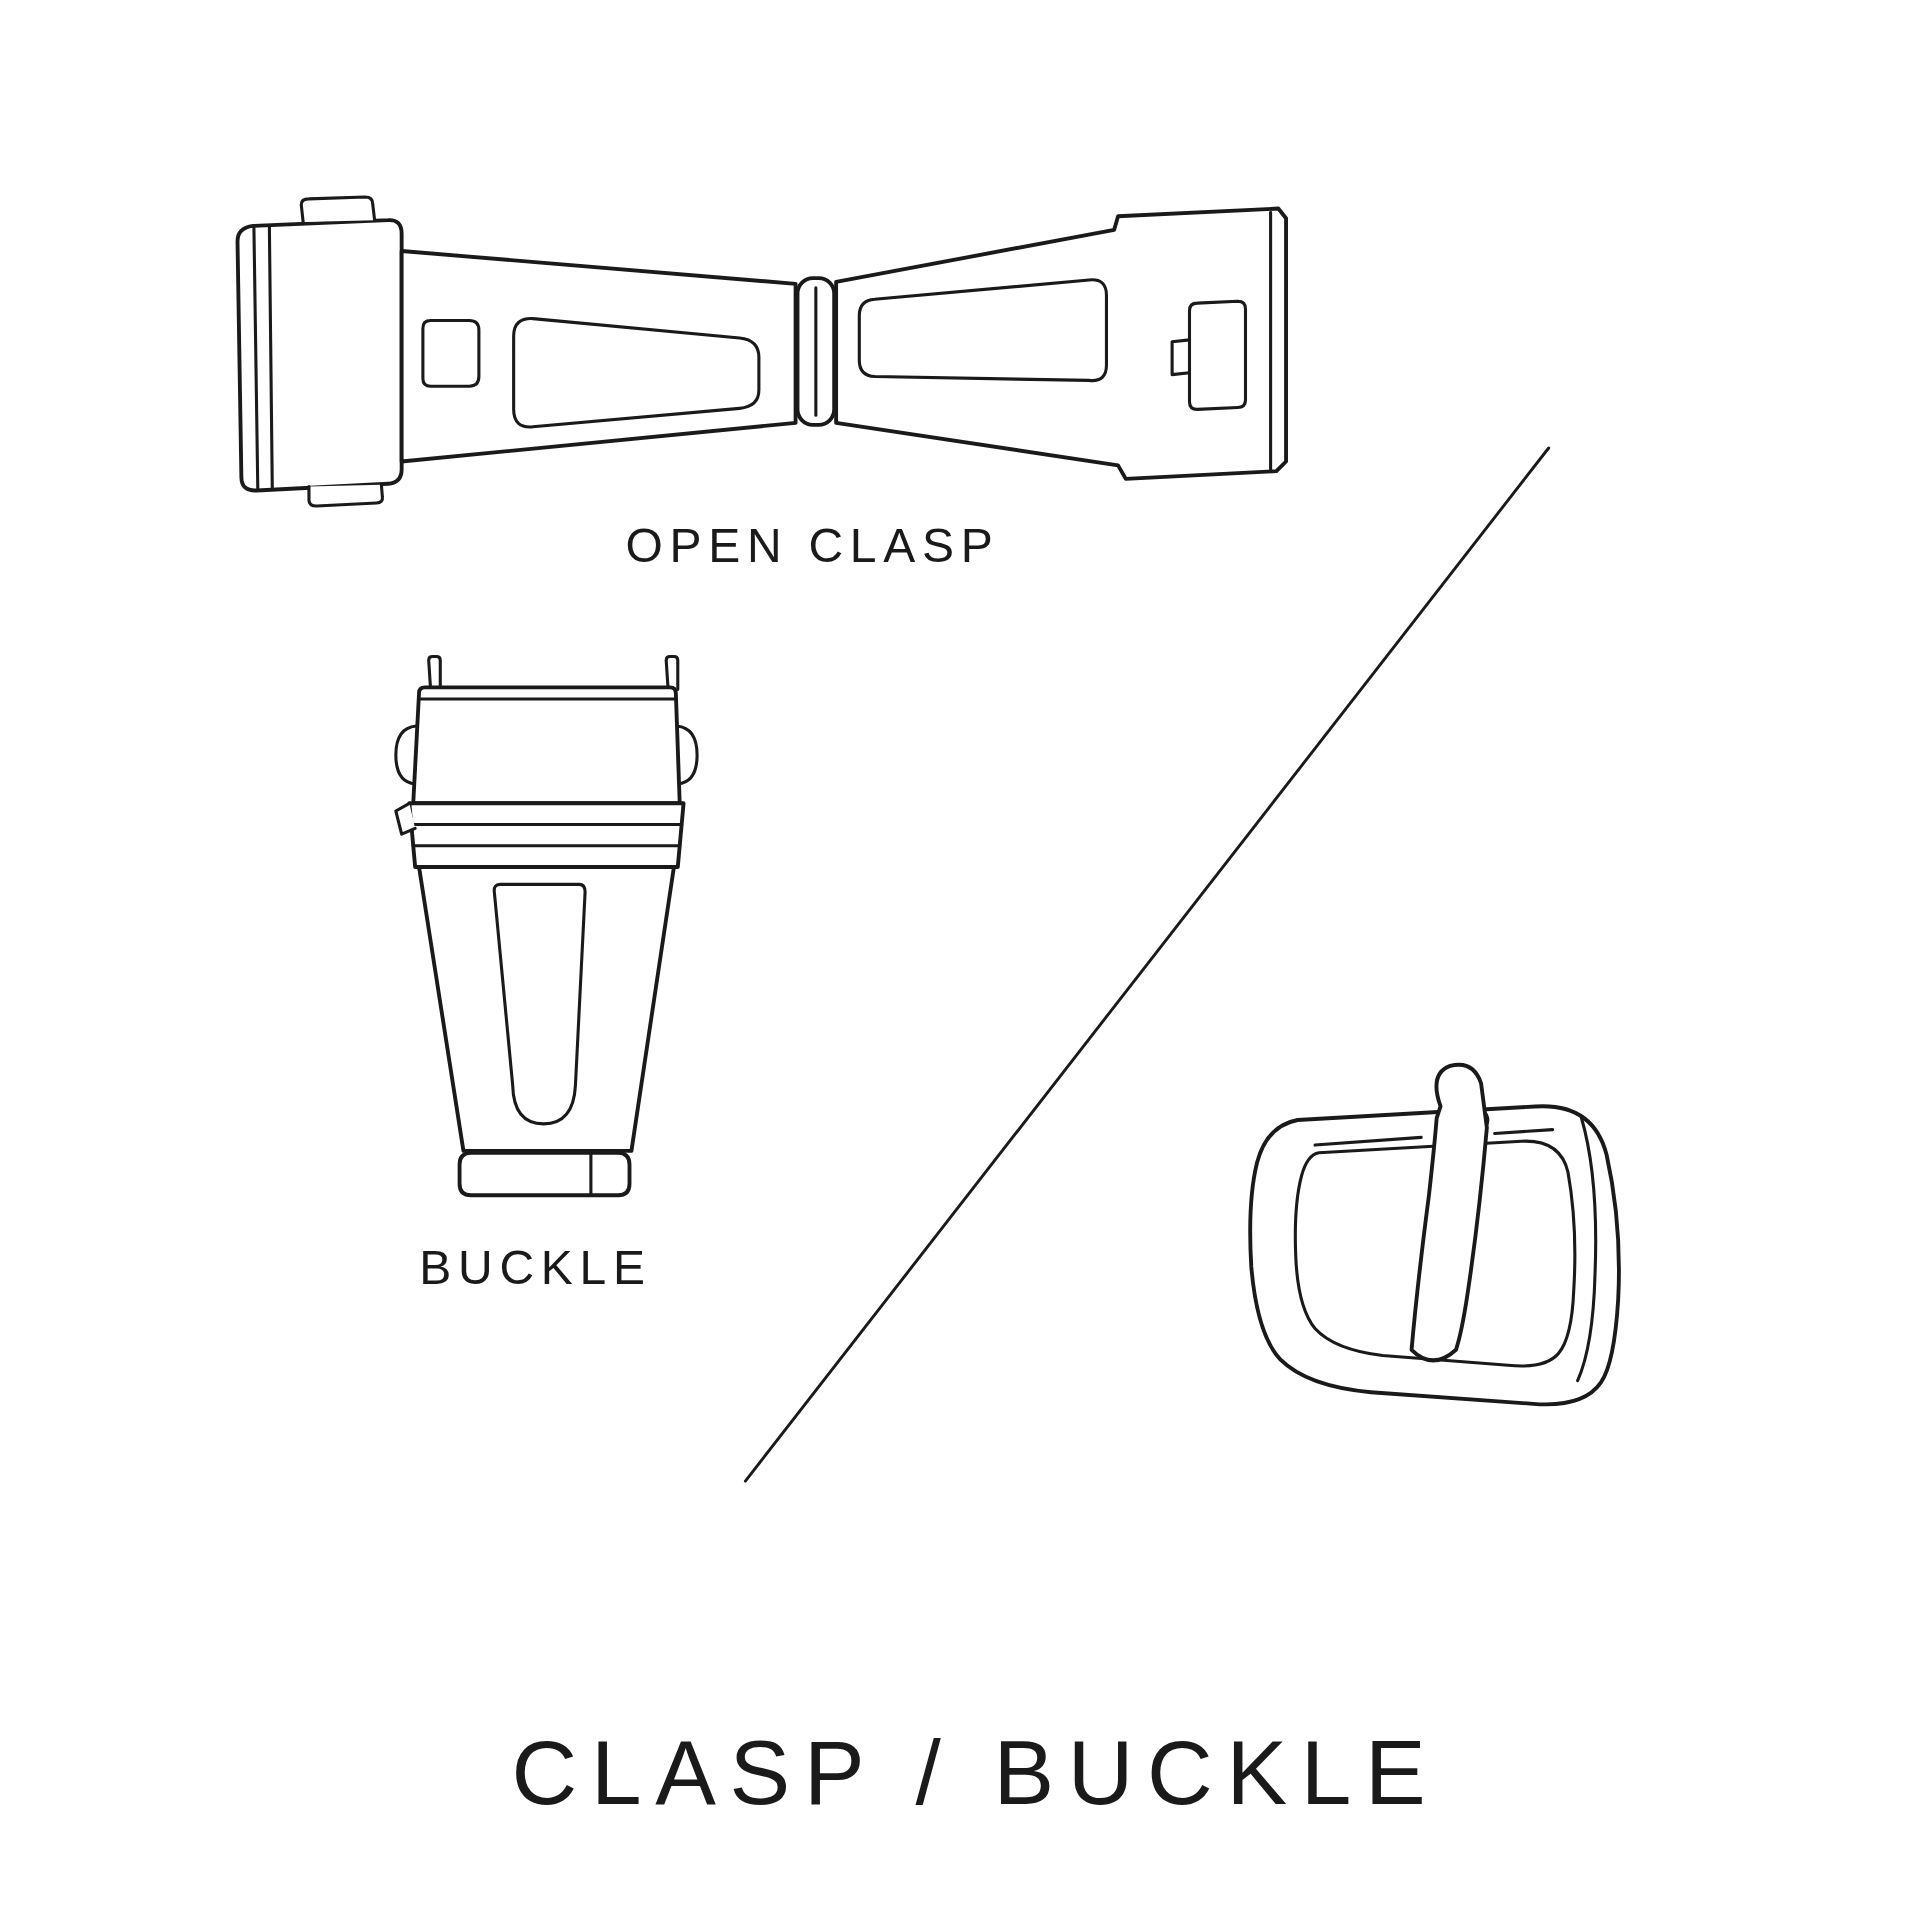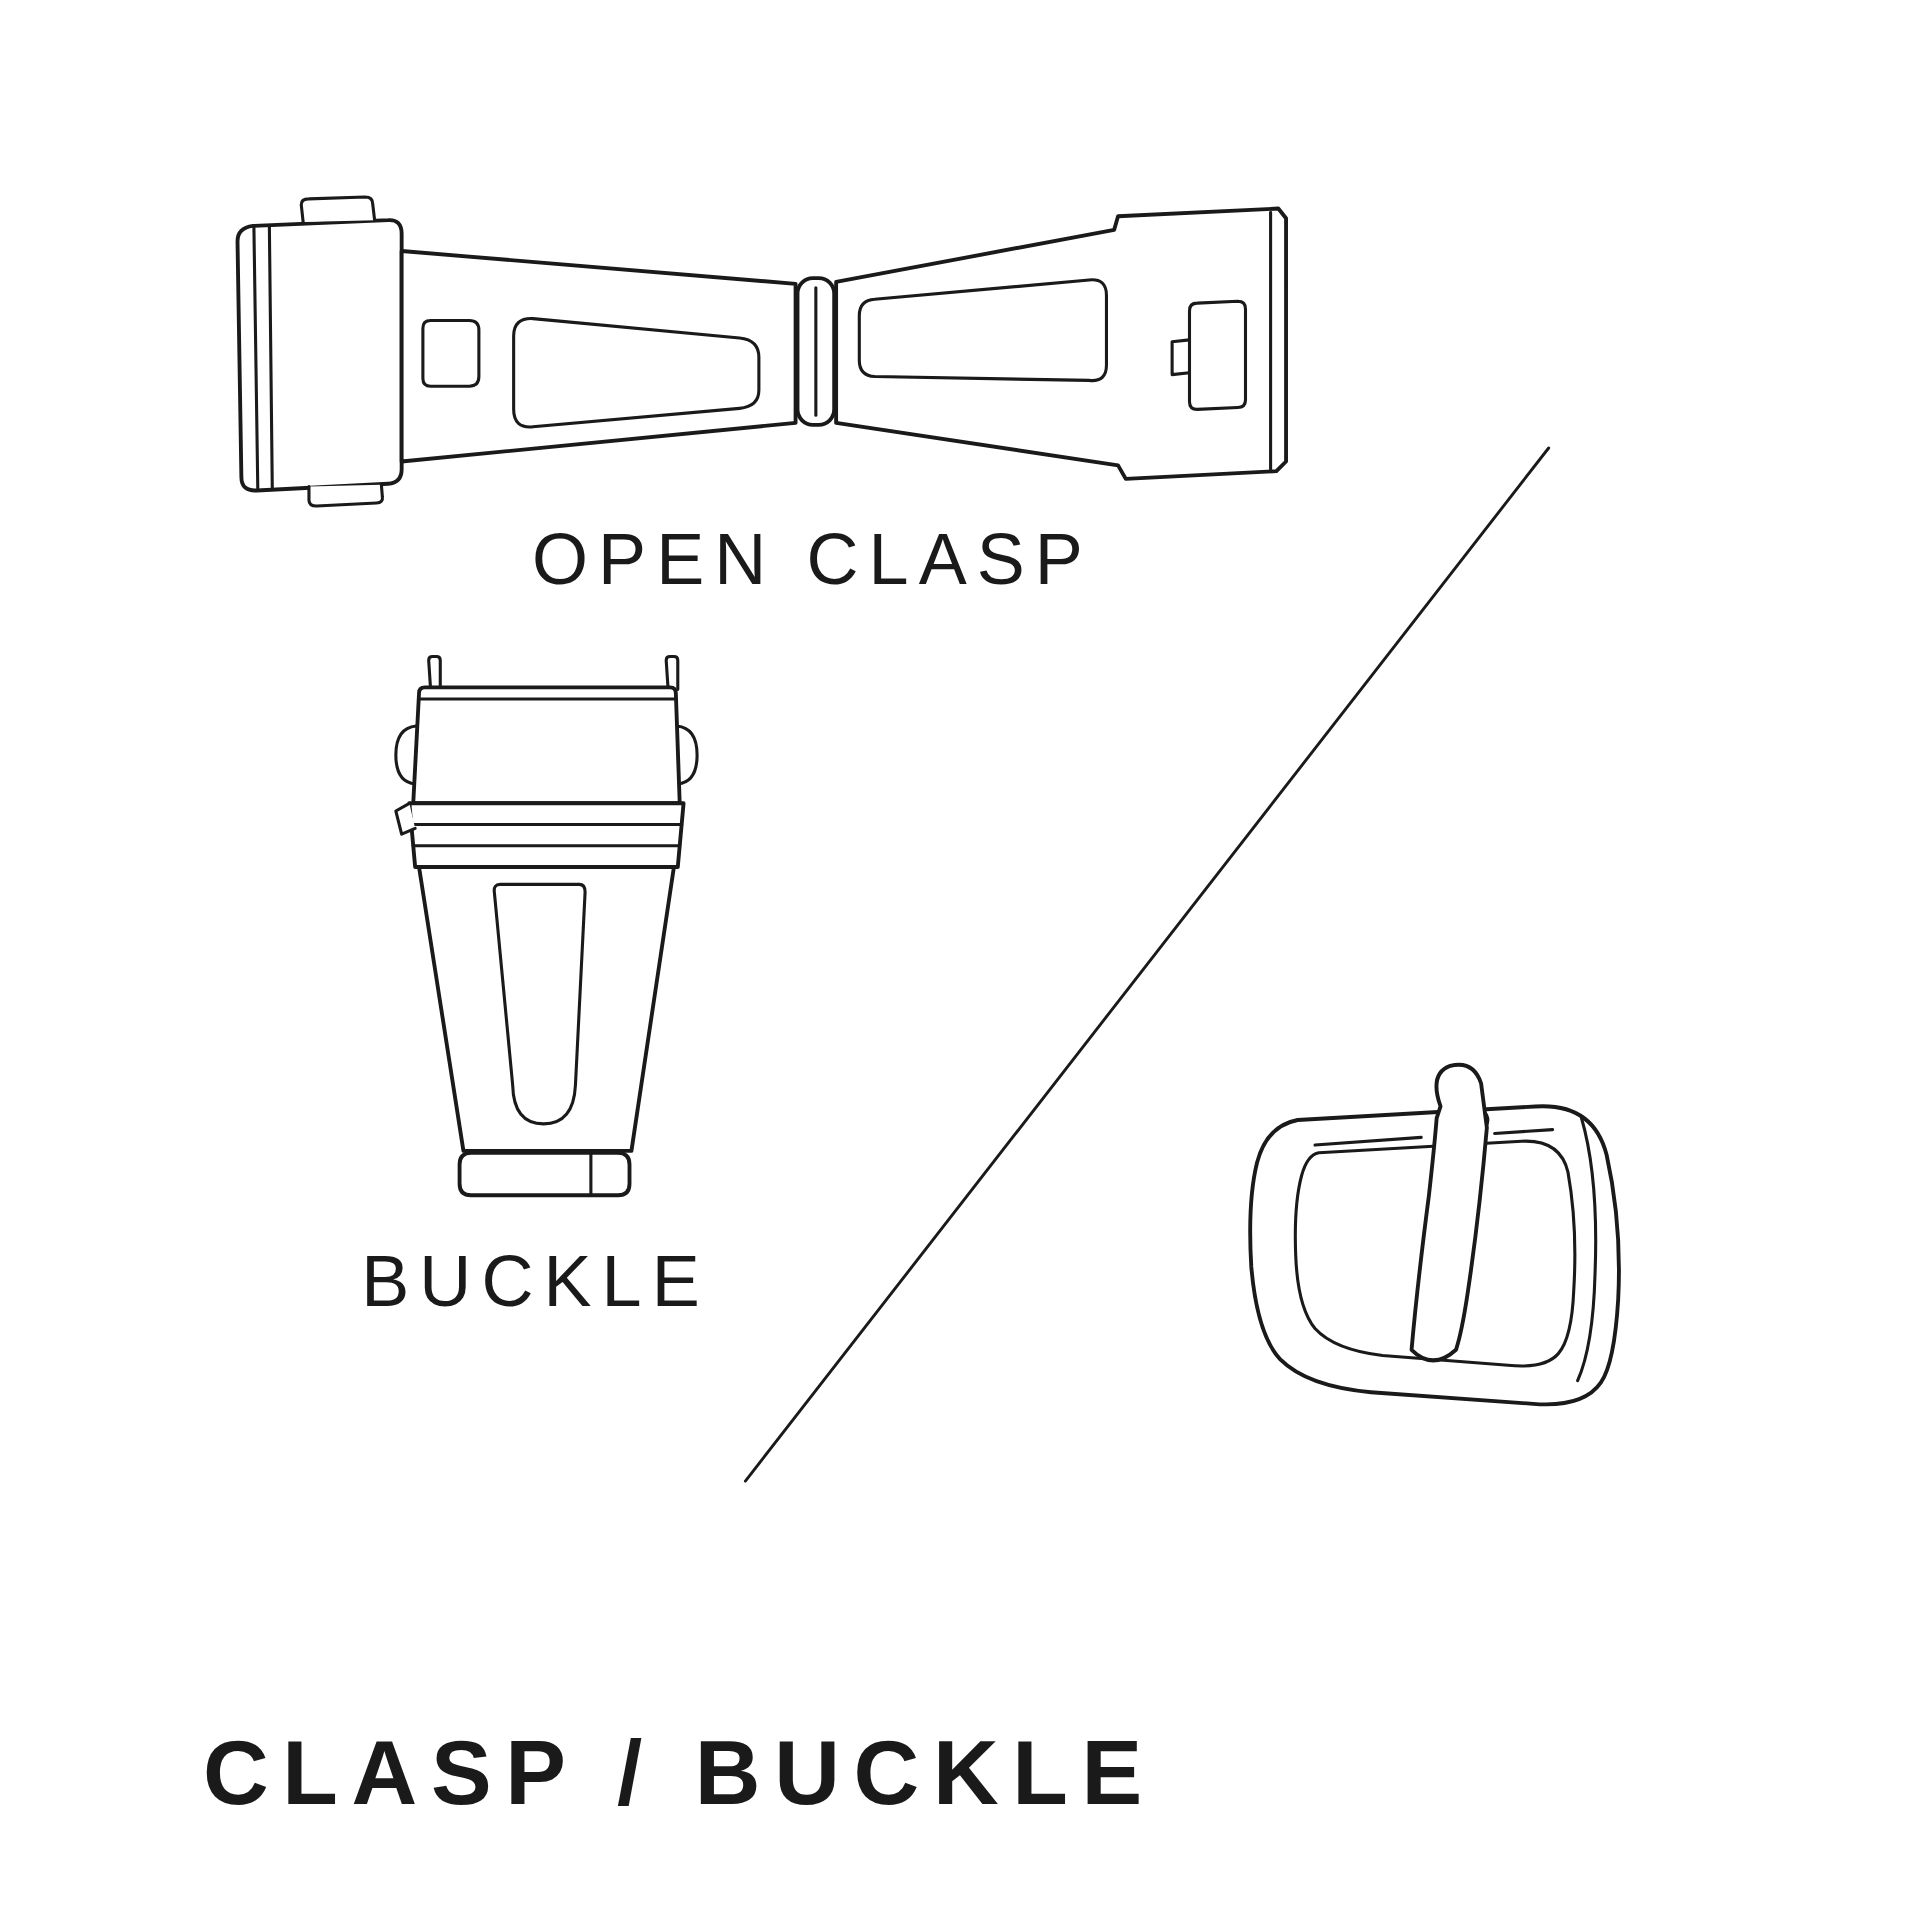--- a/index.html
+++ b/index.html
@@ -32,33 +32,34 @@
     stroke-linejoin: round;
   }
   .art .shape { fill: var(--bg); }
   .art .thin { stroke-width: 3.2; }
   .art .divider { stroke-width: 3; }
   .caption {
     position: absolute;
     text-align: center;
     color: var(--ink);
     font-weight: 500;
-    font-size: 72px;
+    font-size: 48px;
     letter-spacing: 0.14em;
     white-space: nowrap;
   }
   .caption-open { left: 523px; top: 518px; width: 579px; }
   .caption-closed { left: 294px; top: 1240px; width: 483px; }
   .title {
     position: absolute;
     left: 203px;
     top: 1721px;
     width: 1545px;
+    text-align: center;
     color: var(--ink);
-    font-weight: 700;
+    font-weight: 400;
     font-size: 91px;
     letter-spacing: 0.15em;
     white-space: nowrap;
   }
 </style>
 </head>
 <body>
 
 <div class="canvas">
 

